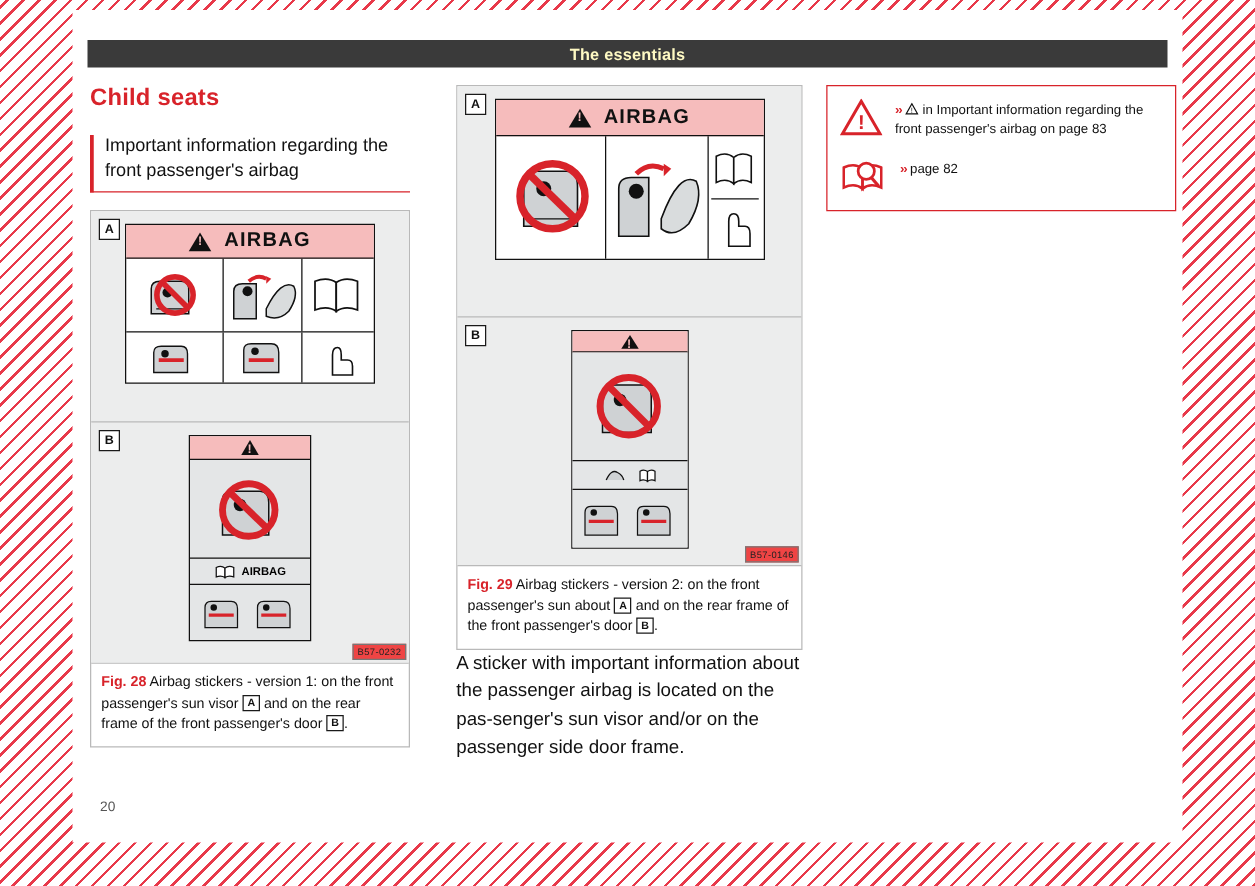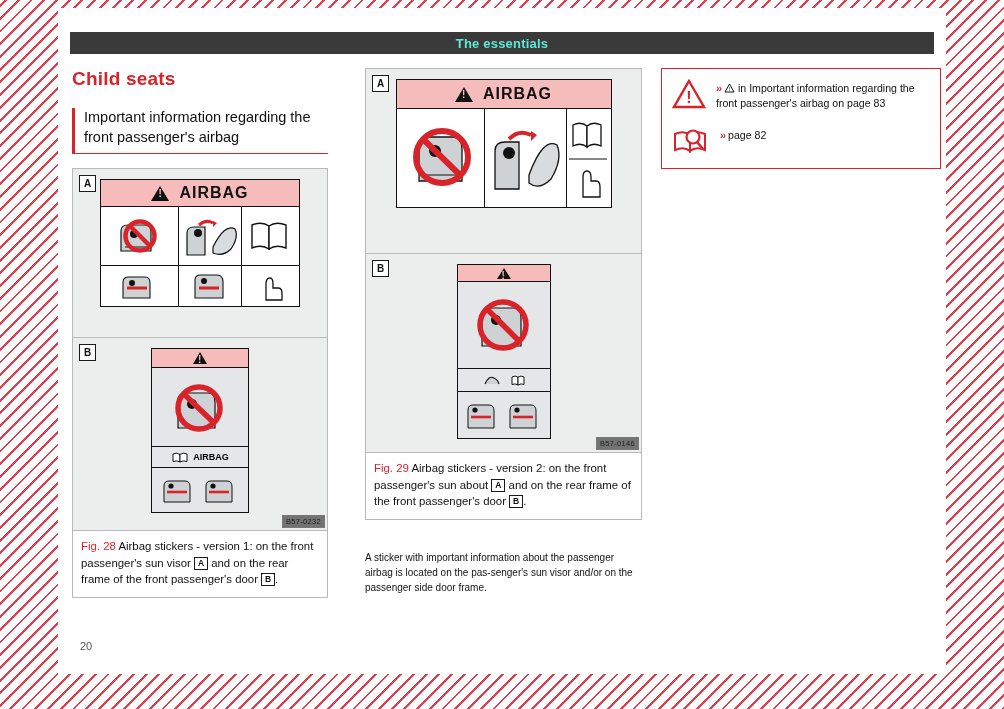--- a/index.html
+++ b/index.html
@@ -23,21 +23,21 @@
     position:absolute;
     left:22px; bottom:22px;
     font-size:11px;
     color:#555;
   }
   .header-bar {
     position:absolute;
     left:12px; top:24px;
     width:864px; height:22px;
     background:#3a3a3a;
-    color:#5eead4;
+    color:#fef9c3;
     font-size:13px;
     font-weight:bold;
     display:flex;
     align-items:center;
     justify-content:center;
     letter-spacing:0.2px;
   }
   
   .col1 { position:absolute; left:14px; top:60px; width:256px; }
   .col2 { position:absolute; left:307px; top:60px; width:277px; }
@@ -81,34 +81,34 @@
     font-weight:bold;
     line-height:15px;
     text-align:center;
     color:#111;
     z-index:5;
   }
   .code-tag {
     position:absolute;
     right:2px; bottom:2px;
     border:1px solid #777;
-    background:#737373;
+    background:#ef4444;
     font-size:7.5px;
     padding:1px 3px;
     color:#222;
     letter-spacing:0.3px;
   }
   .caption {
     padding:7px 8px 9px 8px;
     font-size:11.4px;
     line-height:1.45;
     color:#111;
     border-top:1px solid #b9b9b9;
   }
-  .caption .fignum { color:#d8232a; font-weight:normal; }
+  .caption .fignum { color:#d8232a; font-weight:bold; }
   .inline-letter {
     display:inline-block;
     border:1px solid #1a1a1a;
     font-size:8.5px;
     font-weight:bold;
     line-height:11px;
     min-width:10px;
     text-align:center;
     padding:0 1px;
     vertical-align:1px;
@@ -174,24 +174,24 @@
   .note-row { display:flex; align-items:flex-start; gap:10px; }
   .note-text {
     font-size:10.6px;
     line-height:1.45;
     color:#111;
     padding-top:2px;
   }
   .arrows { color:#d8232a; font-weight:bold; letter-spacing:-1px; }
 
   .body-text {
-    font-size:10px;
+    font-size:15px;
     line-height:1.5;
     color:#111;
-    margin-top:30px;
+    margin-top:0;
   }
 </style>
 </head>
 <body>
 
 <div class="page">
 
   <div class="header-bar">
     <span>The essentials</span>
   </div>

